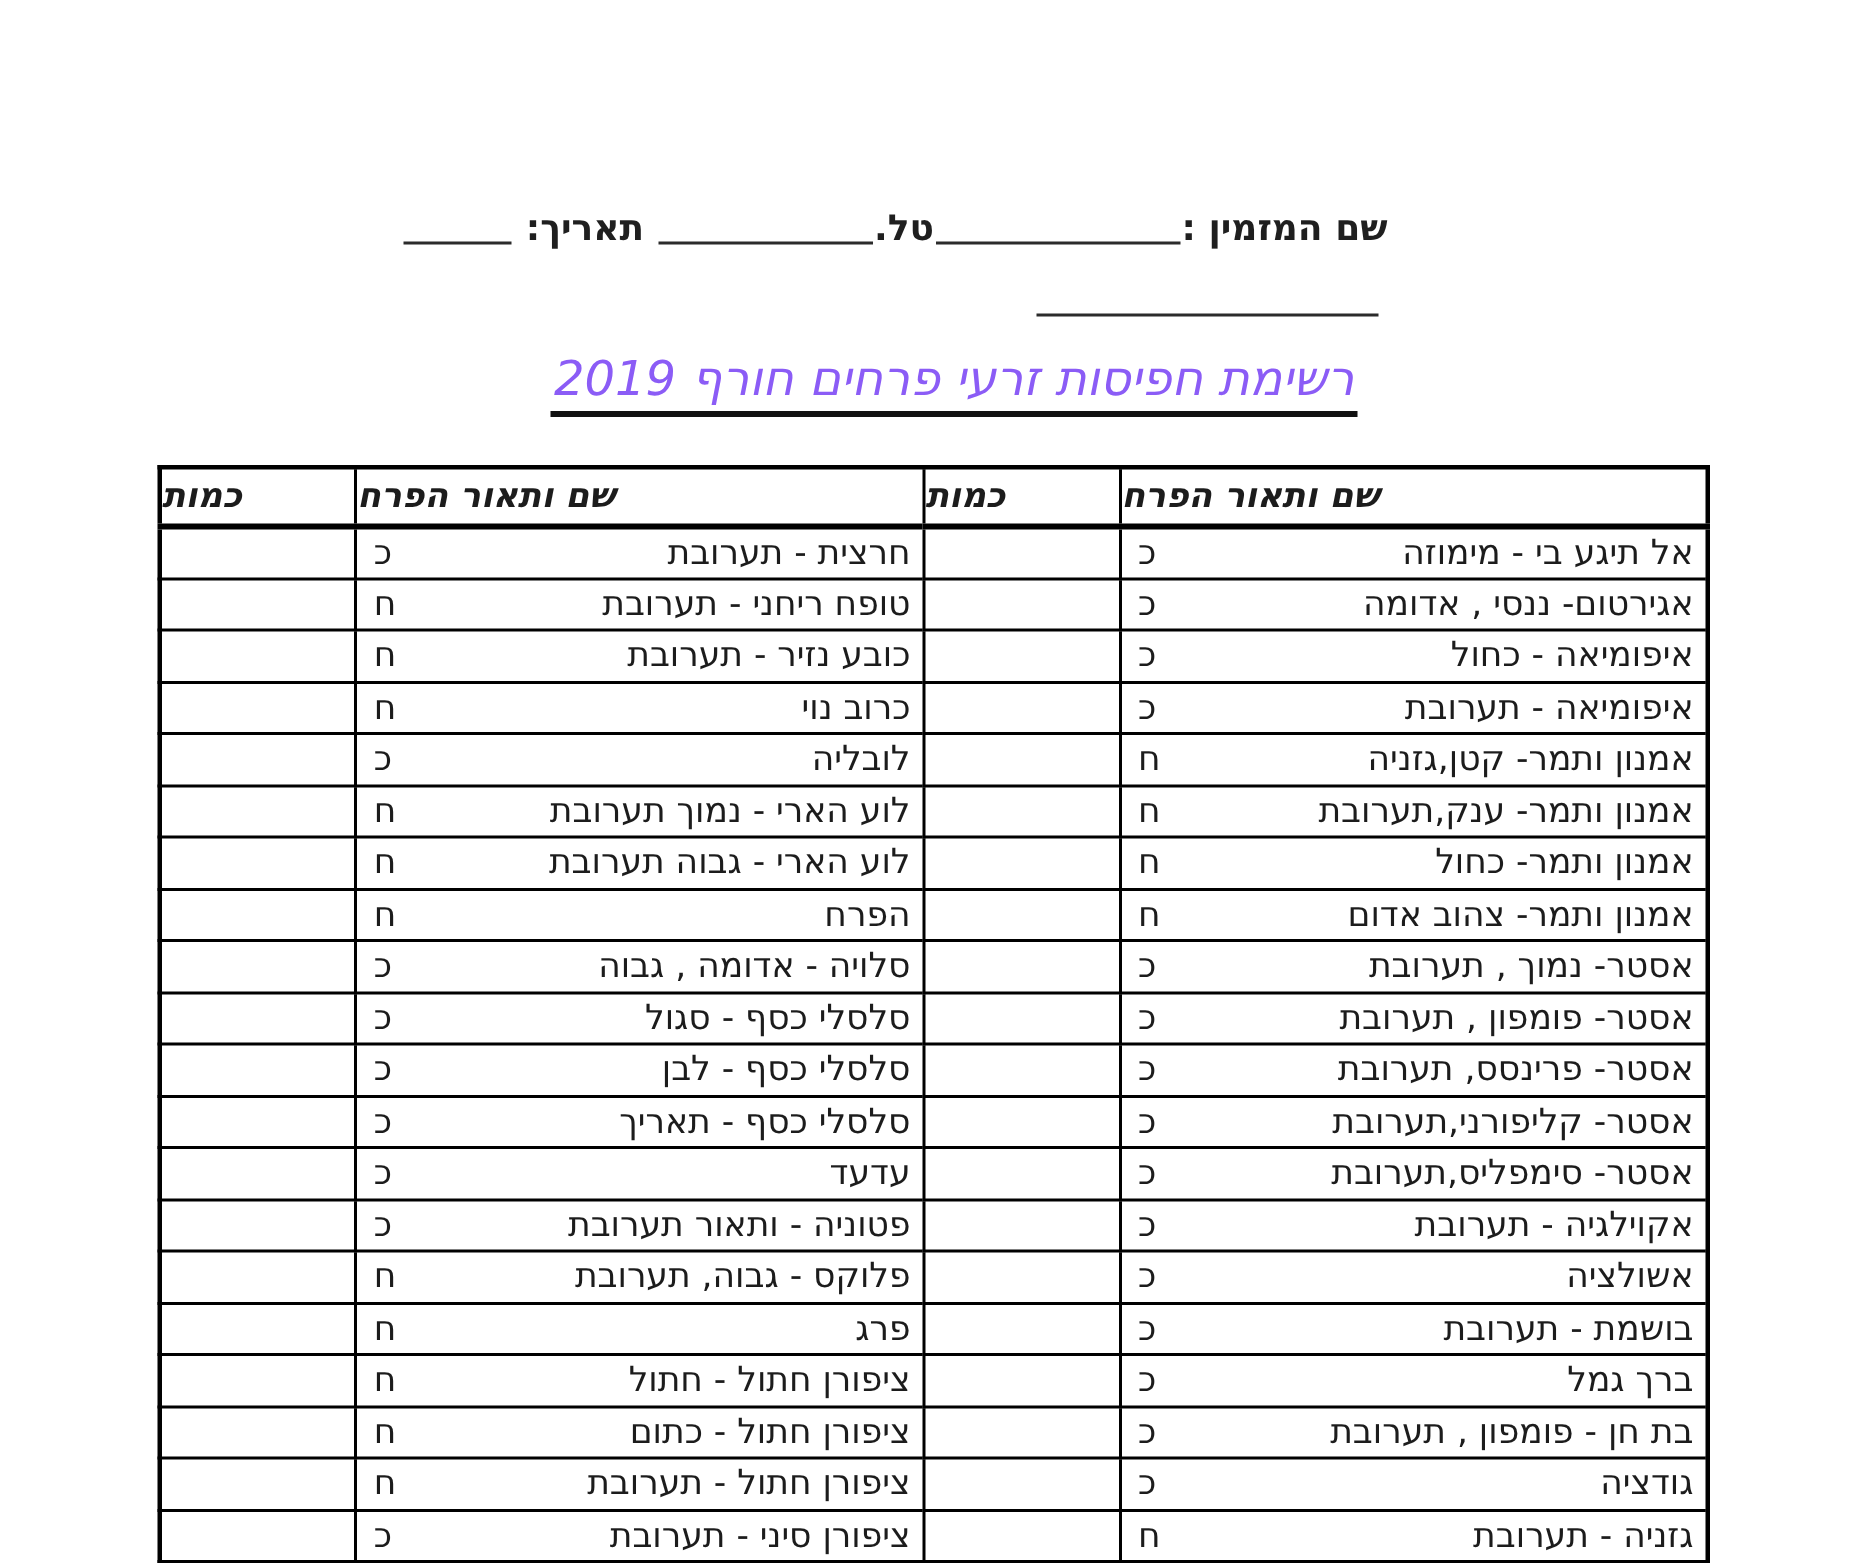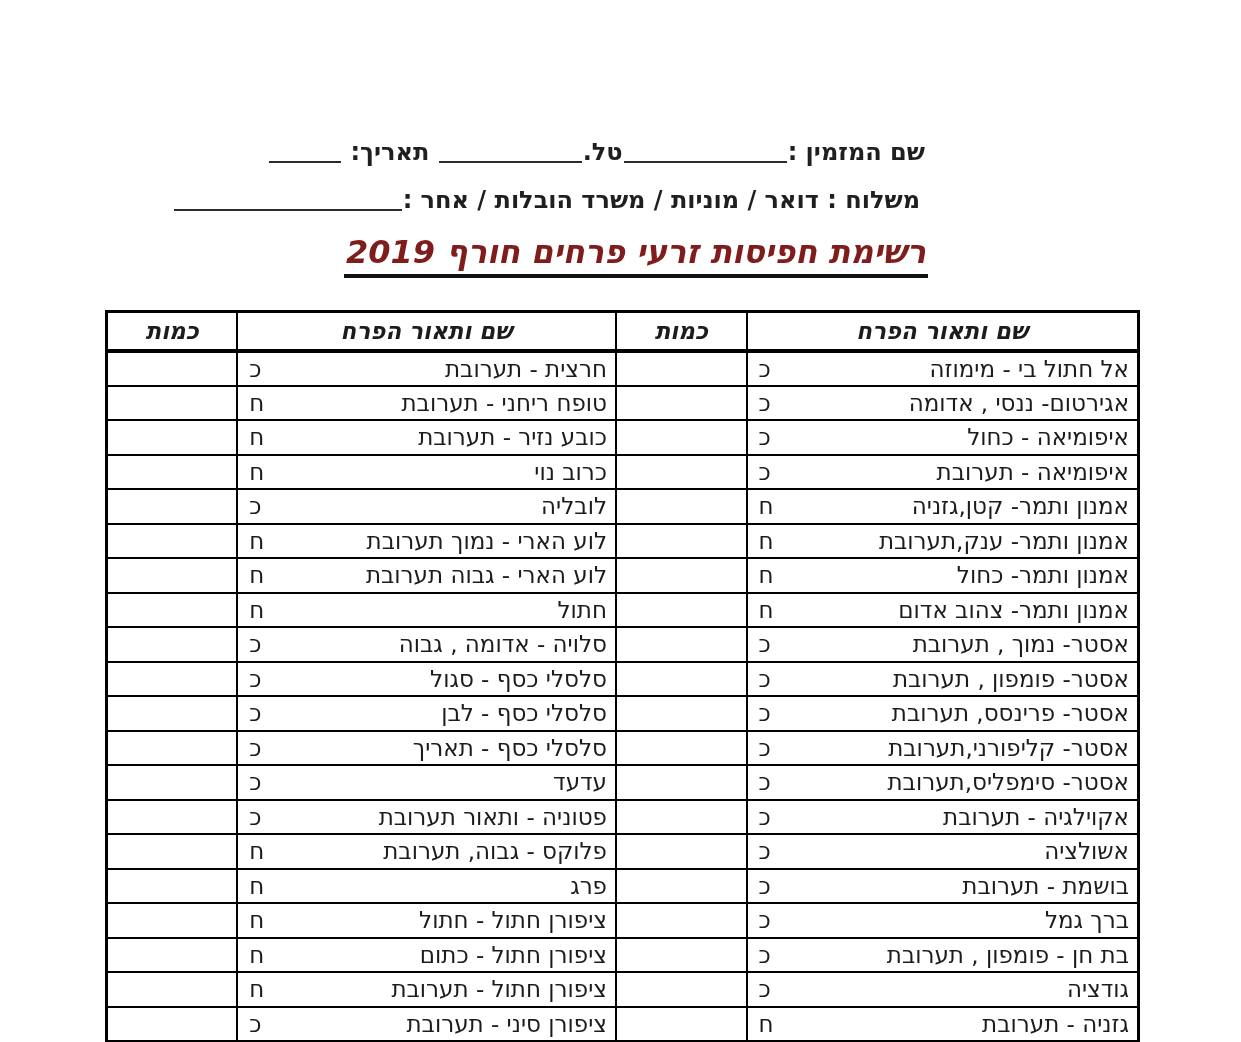--- a/index.html
+++ b/index.html
@@ -43,23 +43,23 @@
     position: absolute;
     top: 233px;
     left: 105px;
     width: 1035px;
     text-align: center;
     direction: rtl;
   }
   .doc-title {
     display: inline-block;
     font-size: 32px;
-    font-weight: bold;
+    font-weight: normal;
     font-style: italic;
-    color: #7f1d1d;
+    color: #8b5cf6;
     border-bottom: 4px solid #111111;
     padding: 0 2px 3px 2px;
     white-space: nowrap;
     margin-left: 27px;
   }
   
   .order-table {
     position: absolute;
     top: 310px;
     left: 105px;
@@ -71,21 +71,21 @@
     color: #1c1c1c;
   }
   .order-table, .order-table th, .order-table td {
     border: 2px solid #000000;
   }
   .order-table { border-width: 3px; }
   .order-table thead th {
     border-bottom-width: 4px;
     font-weight: bold;
     font-style: italic;
-    text-align: center;
+    text-align: left;
     height: 36px;
     font-size: 23px;
     padding: 0;
   }
   .order-table tbody tr { height: 34.5px; }
   .order-table td { padding: 0; vertical-align: middle; overflow: hidden; }
   .name-cell .nwrap {
     display: flex;
     justify-content: space-between;
     align-items: center;
@@ -98,21 +98,21 @@
 </head>
 <body>
 
 <div>
 
   <div class="form-line form-line-1">
     <span>שם המזמין :</span><span class="blank blank-name"></span><span>טל.</span><span class="blank blank-tel"></span> <span>תאריך:</span> <span class="blank blank-date"></span>
   </div>
 
   <div class="form-line form-line-2">
-    <span>משלוח : דואר / מוניות / משרד הובלות /  אחר :</span><span class="blank blank-other"></span>
+    <span class="blank blank-other"></span>
   </div>
 
   <div class="title-wrap">
     <span class="doc-title">רשימת חפיסות זרעי פרחים חורף 2019</span>
   </div>
 
   <table class="order-table">
     <colgroup>
       <col style="width:390px">
       <col style="width:130px">
@@ -124,21 +124,21 @@
         <th class="name-col">שם ותאור הפרח</th>
         <th class="qty-col">כמות</th>
         <th class="name-col">שם ותאור הפרח</th>
         <th class="qty-col">כמות</th>
       </tr>
     </thead>
     <tbody id="rows">
         <tr>
     <td class="name-cell">
       <div class="nwrap">
-        <span class="flower">אל חתול בי - מימוזה</span>
+        <span class="flower">אל תיגע בי - מימוזה</span>
         <span class="code">כ</span>
       </div>
     </td>
     <td class="qty-cell"></td>
     <td class="name-cell">
       <div class="nwrap">
         <span class="flower">חרצית - תערובת</span>
         <span class="code">כ</span>
       </div>
     </td>
@@ -243,21 +243,21 @@
         <tr>
     <td class="name-cell">
       <div class="nwrap">
         <span class="flower">אמנון ותמר- צהוב אדום</span>
         <span class="code">ח</span>
       </div>
     </td>
     <td class="qty-cell"></td>
     <td class="name-cell">
       <div class="nwrap">
-        <span class="flower">חתול</span>
+        <span class="flower">הפרח</span>
         <span class="code">ח</span>
       </div>
     </td>
     <td class="qty-cell"></td>
   </tr>
         <tr>
     <td class="name-cell">
       <div class="nwrap">
         <span class="flower">אסטר- נמוך , תערובת</span>
         <span class="code">כ</span>

